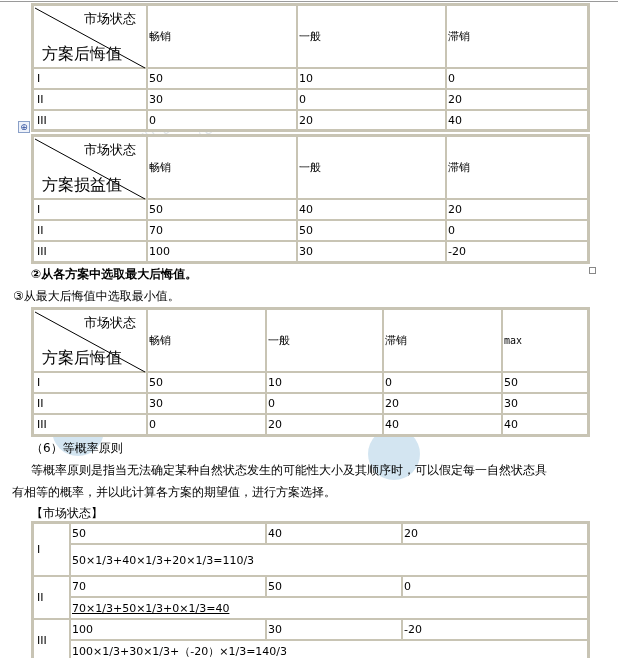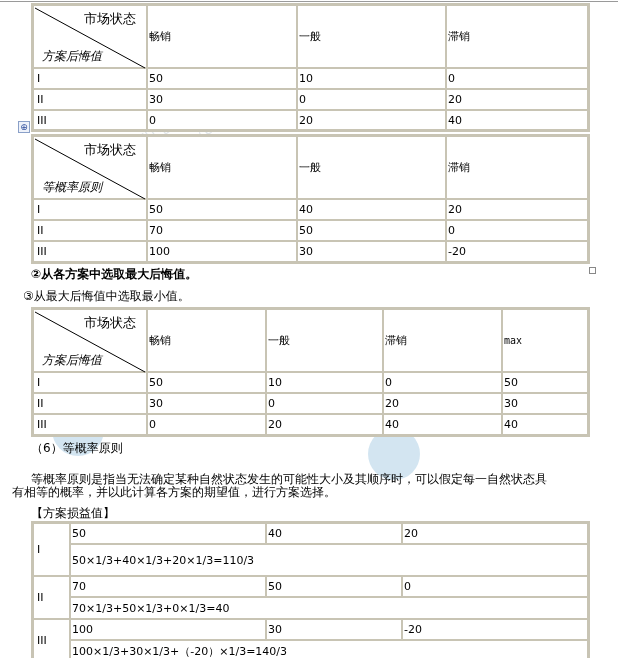--- a/index.html
+++ b/index.html
@@ -6,21 +6,21 @@
   body { width:618px; height:658px; position:relative; overflow:hidden;
          font-family:"DejaVu Sans","Liberation Sans",sans-serif; font-size:12px; color:#000; }
   .topline { position:absolute; left:0; top:1px; width:618px; height:1px; background:#9a9a9a; }
   table.grid { position:absolute; border-collapse:separate; border-spacing:0;
                border:2px solid #c8c4b4; background:#fff; }
   table.grid td { border:1px solid #c8c4b4; padding:0 0 0 1px; vertical-align:middle;
                   font-family:"DejaVu Sans","Liberation Sans",sans-serif; font-size:11px; white-space:nowrap; }
   table.grid td.hdr { position:relative; padding:0; }
   .diag { position:absolute; left:0; top:0; }
   .hdr-top { position:absolute; right:10px; top:4px; font-size:13px; }
-  .hdr-bot { position:absolute; left:8px; bottom:2px; font-size:12px;font-style:italic; }
+  .hdr-bot { position:absolute; left:8px; bottom:2px; font-size:16px; }
   .rn { font-family:"DejaVu Serif","Liberation Serif",serif; font-size:12px; padding-left:3px !important; }
   .cn { font-size:12px; }
   .para { position:absolute; font-size:12px; white-space:nowrap; }
   .move-handle { position:absolute; left:18px; top:121px; width:10px; height:10px;
                  border:1px solid #8aa0c8; background:#eef2fa; font-size:9px; line-height:10px;
                  text-align:center; color:#2c4c9a; }
   .resize-handle { position:absolute; left:589px; top:267px; width:5px; height:5px; border:1px solid #888; background:#fff; }
   .wm { position:absolute; color:rgba(120,140,160,0.22); font-size:18px; transform:rotate(-35deg);
         white-space:nowrap; pointer-events:none; }
   .wm-sm { position:absolute; color:rgba(120,140,160,0.22); font-size:13px; transform:rotate(-35deg);
@@ -84,21 +84,21 @@
 <div class="move-handle">⊕</div>
 
 <table class="grid" style="left:31px;top:134px;width:559px;">
   <tbody>
       <tr style="height:63px;">
     <td class="hdr" style="width:112px;">
       <svg class="diag" width="112" height="63">
             <line x1="1" y1="2" x2="111" y2="62" stroke="#000" stroke-width="1"></line>
           </svg>
       <span class="hdr-top">市场状态</span>
-      <span class="hdr-bot">等概率原则</span>
+      <span class="hdr-bot">方案损益值</span>
     </td>
     <td class="cn" style="width:147px;">畅销</td>
     <td class="cn" style="width:146px;">一般</td>
     <td class="cn">滞销</td>
   </tr>
   <tr style="height:21px;">
     <td class="rn">I</td>
     <td>50</td>
     <td>40</td>
     <td>20</td>
@@ -114,21 +114,21 @@
     <td>100</td>
     <td>30</td>
     <td>-20</td>
   </tr>
 </tbody>
   </table>
 
 <div class="resize-handle"></div>
 
 <div class="para" style="left:31px;top:266px;font-weight:bold;">②从各方案中选取最大后悔值。</div>
-<div class="para" style="left:23px;top:288px;">③从最大后悔值中选取最小值。</div>
+<div class="para" style="left:13px;top:288px;">③从最大后悔值中选取最小值。</div>
 
 <table class="grid" style="left:31px;top:307px;width:559px;">
   <tbody>
       <tr style="height:63px;">
     <td class="hdr" style="width:112px;">
       <svg class="diag" width="112" height="63">
             <line x1="1" y1="2" x2="111" y2="62" stroke="#000" stroke-width="1"></line>
           </svg>
       <span class="hdr-top">市场状态</span>
       <span class="hdr-bot">方案后悔值</span>
@@ -156,42 +156,42 @@
     <td class="rn">III</td>
     <td>0</td>
     <td>20</td>
     <td>40</td>
     <td>40</td>
   </tr>
 </tbody>
   </table>
 
 <div class="para" style="left:31px;top:440px;">（6）等概率原则</div>
-<div class="para" style="left:31px;top:462px;margin-top:9px;">等概率原则是指当无法确定某种自然状态发生的可能性大小及其顺序时，可以假定每一自然状态具</div>
+<div class="para" style="left:31px;top:462px;">等概率原则是指当无法确定某种自然状态发生的可能性大小及其顺序时，可以假定每一自然状态具</div>
 <div class="para" style="left:12px;top:484px;">有相等的概率，并以此计算各方案的期望值，进行方案选择。</div>
-<div class="para" style="left:31px;top:505px;">【方案损益值】</div>
+<div class="para" style="left:31px;top:505px;">【市场状态】</div>
 
 <table class="grid" style="left:31px;top:521px;width:559px;">
   <tbody>
       <tr style="height:21px;">
     <td class="rn" rowspan="2" style="width:32px;">I</td>
     <td style="width:193px;">50</td>
     <td style="width:133px;">40</td>
     <td>20</td>
   </tr>
   <tr style="height:32px;">
     <td colspan="3">50×1/3+40×1/3+20×1/3=110/3</td>
   </tr>
   <tr style="height:21px;">
     <td class="rn" rowspan="2">II</td>
     <td>70</td>
     <td>50</td>
     <td>0</td>
   </tr>
-  <tr style="height:22px;">
+  <tr style="height:22px;text-decoration:underline;">
     <td colspan="3">70×1/3+50×1/3+0×1/3=40</td>
   </tr>
   <tr style="height:21px;">
     <td class="rn" rowspan="2">III</td>
     <td>100</td>
     <td>30</td>
     <td>-20</td>
   </tr>
   <tr style="height:22px;">
     <td colspan="3">100×1/3+30×1/3+（-20）×1/3=140/3</td>

